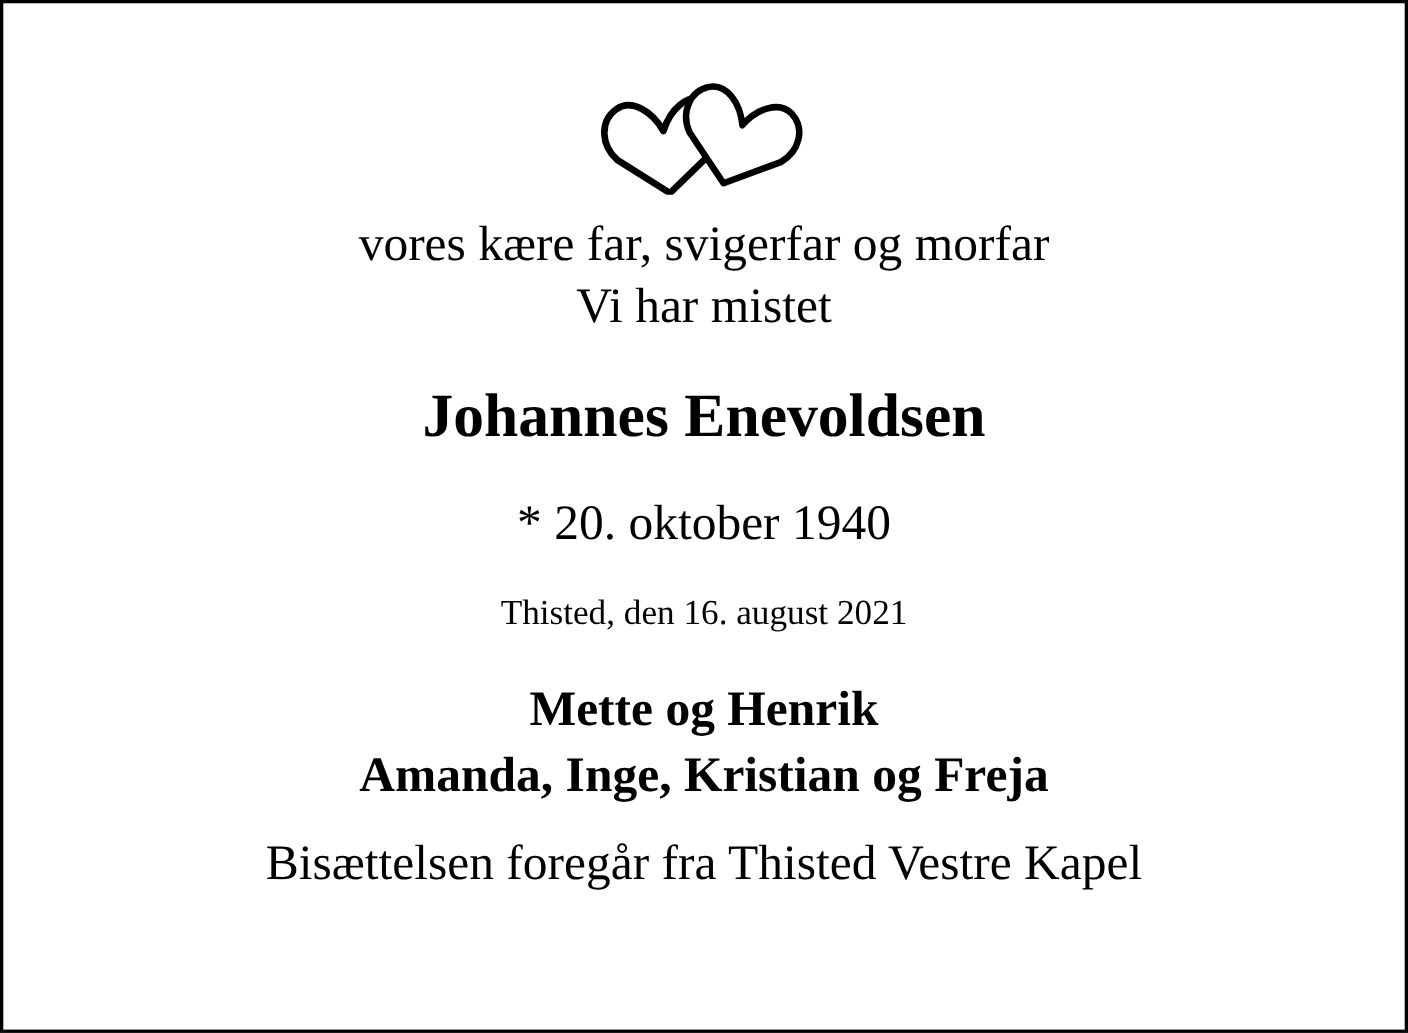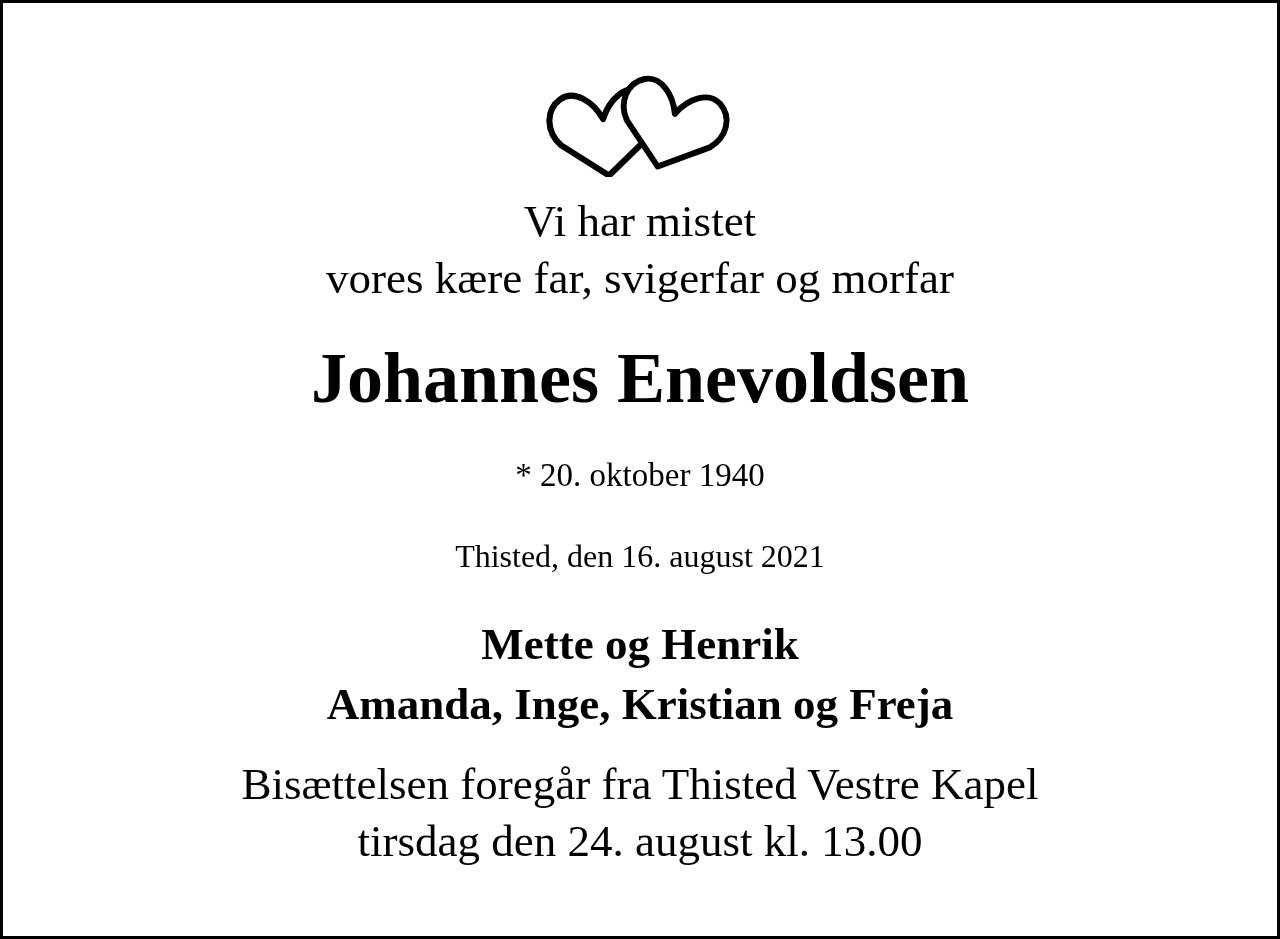--- a/index.html
+++ b/index.html
@@ -23,27 +23,27 @@
     display: block;
     margin: 62px auto 0 auto;
   }
   .line { display: block; }
   .intro {
     font-size: 45px;
     line-height: 57px;
     margin: 16px 0 0 0;
   }
   .name {
-    font-size: 72px;
+    font-size: 56px;
     line-height: 70px;
     font-weight: bold;
     margin: 36px 0 0 0;
   }
   .birth {
-    font-size: 33px;
+    font-size: 45px;
     line-height: 57px;
     margin: 34px 0 16px 0;
   }
   .place {
     font-size: 32px;
     line-height: 57px;
     margin: 24px 0 0 0;
   }
   .relatives {
     font-size: 45px;
@@ -70,33 +70,32 @@
                L 0,57
                L 33,31
                C 43,20 42,4 30,-3
                C 19,-9 6,1 0,15 Z"></path>
     </defs>
     <use href="#heart" transform="translate(58,34) rotate(-6) scale(1.35)" fill="#ffffff" stroke="#000000" stroke-width="4.5" vector-effect="non-scaling-stroke" stroke-linejoin="round"></use>
     <use href="#heart" transform="translate(138,30) rotate(18) scale(1.32)" fill="#ffffff" stroke="#000000" stroke-width="4.5" vector-effect="non-scaling-stroke" stroke-linejoin="round"></use>
   </svg>
 
   <p class="intro">
+    <span class="line">vores kære far, svigerfar og morfar</span>
     <span class="line">Vi har mistet</span>
-    <span class="line">vores kære far, svigerfar og morfar</span>
   </p>
 
   <h1 class="name">Johannes Enevoldsen</h1>
 
   <p class="birth">* 20. oktober 1940</p>
 
   <p class="place">Thisted, den 16. august 2021</p>
 
   <p class="relatives">
     <span class="line">Mette og Henrik</span>
     <span class="line">Amanda, Inge, Kristian og Freja</span>
   </p>
 
   <p class="ceremony">
     <span class="line">Bisættelsen foregår fra Thisted Vestre Kapel</span>
-    <span class="line">tirsdag den 24. august kl. 13.00</span>
   </p>
 
 </div>
 
 </body></html>

